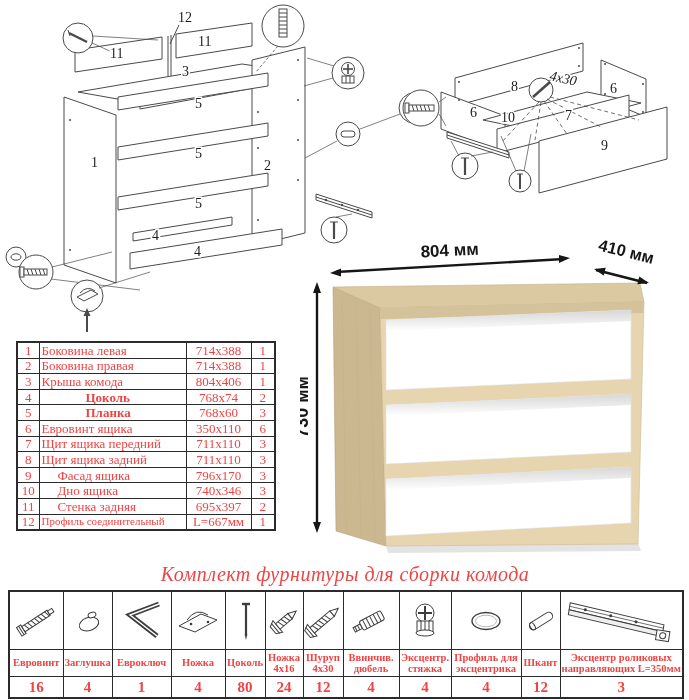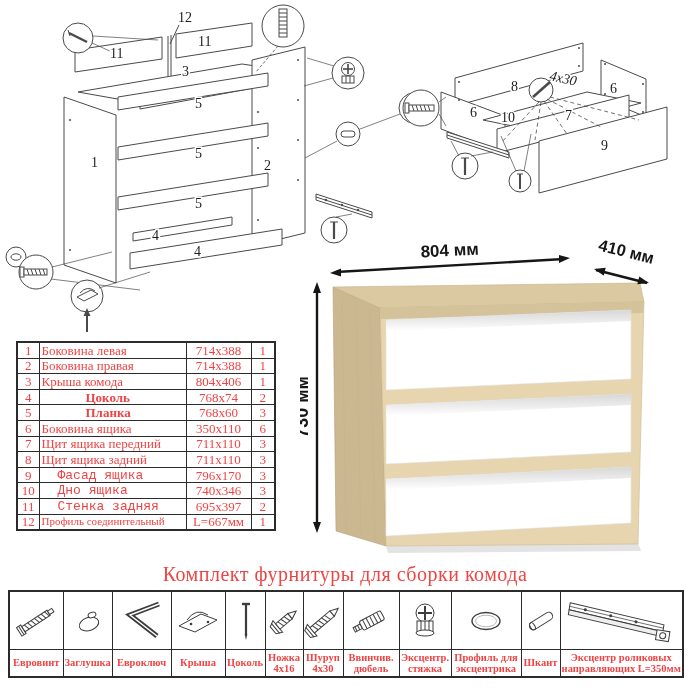--- a/index.html
+++ b/index.html
@@ -7,26 +7,26 @@
          font-family:"Liberation Serif","DejaVu Serif",serif;color:#ef4444;}
   svg text{font-family:"Liberation Serif","DejaVu Serif",serif;}
   .dlabel{font-size:14px;fill:#1c1c1c;paint-order:stroke;stroke:#fff;stroke-width:3px;}
   .dim{font-family:"Liberation Sans","DejaVu Sans",sans-serif;font-weight:bold;fill:#161616;}
   
   #parts{position:absolute;left:16px;top:341px;width:258px;border-collapse:collapse;
          table-layout:fixed;font-size:13px;}
   #parts td{border:1px solid #2b2b2b;height:14.6px;padding:0 2px;line-height:1;white-space:nowrap;overflow:hidden;}
   #parts{border:2px solid #2b2b2b;}
   #parts td.c{text-align:center;padding:0;}
-  #parts td.ind1{padding-left:18px;font-family:Liberation Mono, monospace;}
+  #parts td.ind1{padding-left:18px;}
   #parts td.ind2{padding-left:46px;font-weight:bold;}
   #parts td.small{font-size:11px;}
   
   #kitTitle{position:absolute;left:8px;top:563px;width:674px;text-align:center;
-            font-size:20px;letter-spacing:.5px;}
+            font-size:20px;letter-spacing:.5px;font-style:italic;}
   
   #hw{position:absolute;left:8px;top:590px;width:676px;border-collapse:collapse;table-layout:fixed;}
   #hw td{border:1px solid #2b2b2b;text-align:center;vertical-align:middle;padding:0;}
   #hw{border:2px solid #2b2b2b;font-weight:bold;}
   #hw tr.icons td{height:57px;}
   #hw tr.names td{height:26px;font-size:10.5px;line-height:1.08;padding:0 1px;}
   #hw tr.qty td{height:20px;font-size:15px;}
   #hw svg{display:block;margin:0 auto;}
 </style>
 </head>
@@ -322,21 +322,21 @@
           <td class="c">2</td>
         </tr>
       <tr>
           <td class="c">5</td>
           <td class="ind2">Планка</td>
           <td class="c">768x60</td>
           <td class="c">3</td>
         </tr>
       <tr>
           <td class="c">6</td>
-          <td>Боковина ящика</td>
+          <td>Евровинт ящика</td>
           <td class="c">350x110</td>
           <td class="c">6</td>
         </tr>
       <tr>
           <td class="c">7</td>
           <td>Щит ящика передний</td>
           <td class="c">711x110</td>
           <td class="c">3</td>
         </tr>
       <tr>
@@ -516,25 +516,39 @@
               <rect x="96" y="30" width="13" height="10" fill="#fff"></rect>
               <circle cx="102.5" cy="35" r="3"></circle>
             </g>
           </svg>
         </td>
       </tr>
       <tr class="names">
         <td>Евровинт</td>
         <td>Заглушка</td>
         <td>Евроключ</td>
-        <td>Крыша</td>
+        <td>Ножка</td>
         <td>Цоколь</td>
         <td>Ножка 4x16</td>
         <td>Шуруп 4x30</td>
         <td>Ввинчив. дюбель</td>
         <td>Эксцентр. стяжка</td>
         <td>Профиль для эксцентрика</td>
         <td>Шкант</td>
         <td>Эксцентр роликовых направляющих L=350мм</td>
       </tr>
+      <tr class="qty">
+        <td>16</td>
+        <td>4</td>
+        <td>1</td>
+        <td>4</td>
+        <td>80</td>
+        <td>24</td>
+        <td>12</td>
+        <td>4</td>
+        <td>4</td>
+        <td>4</td>
+        <td>12</td>
+        <td>3</td>
+      </tr>
     </tbody>
   </table>
 </div>
 
 </body></html>

